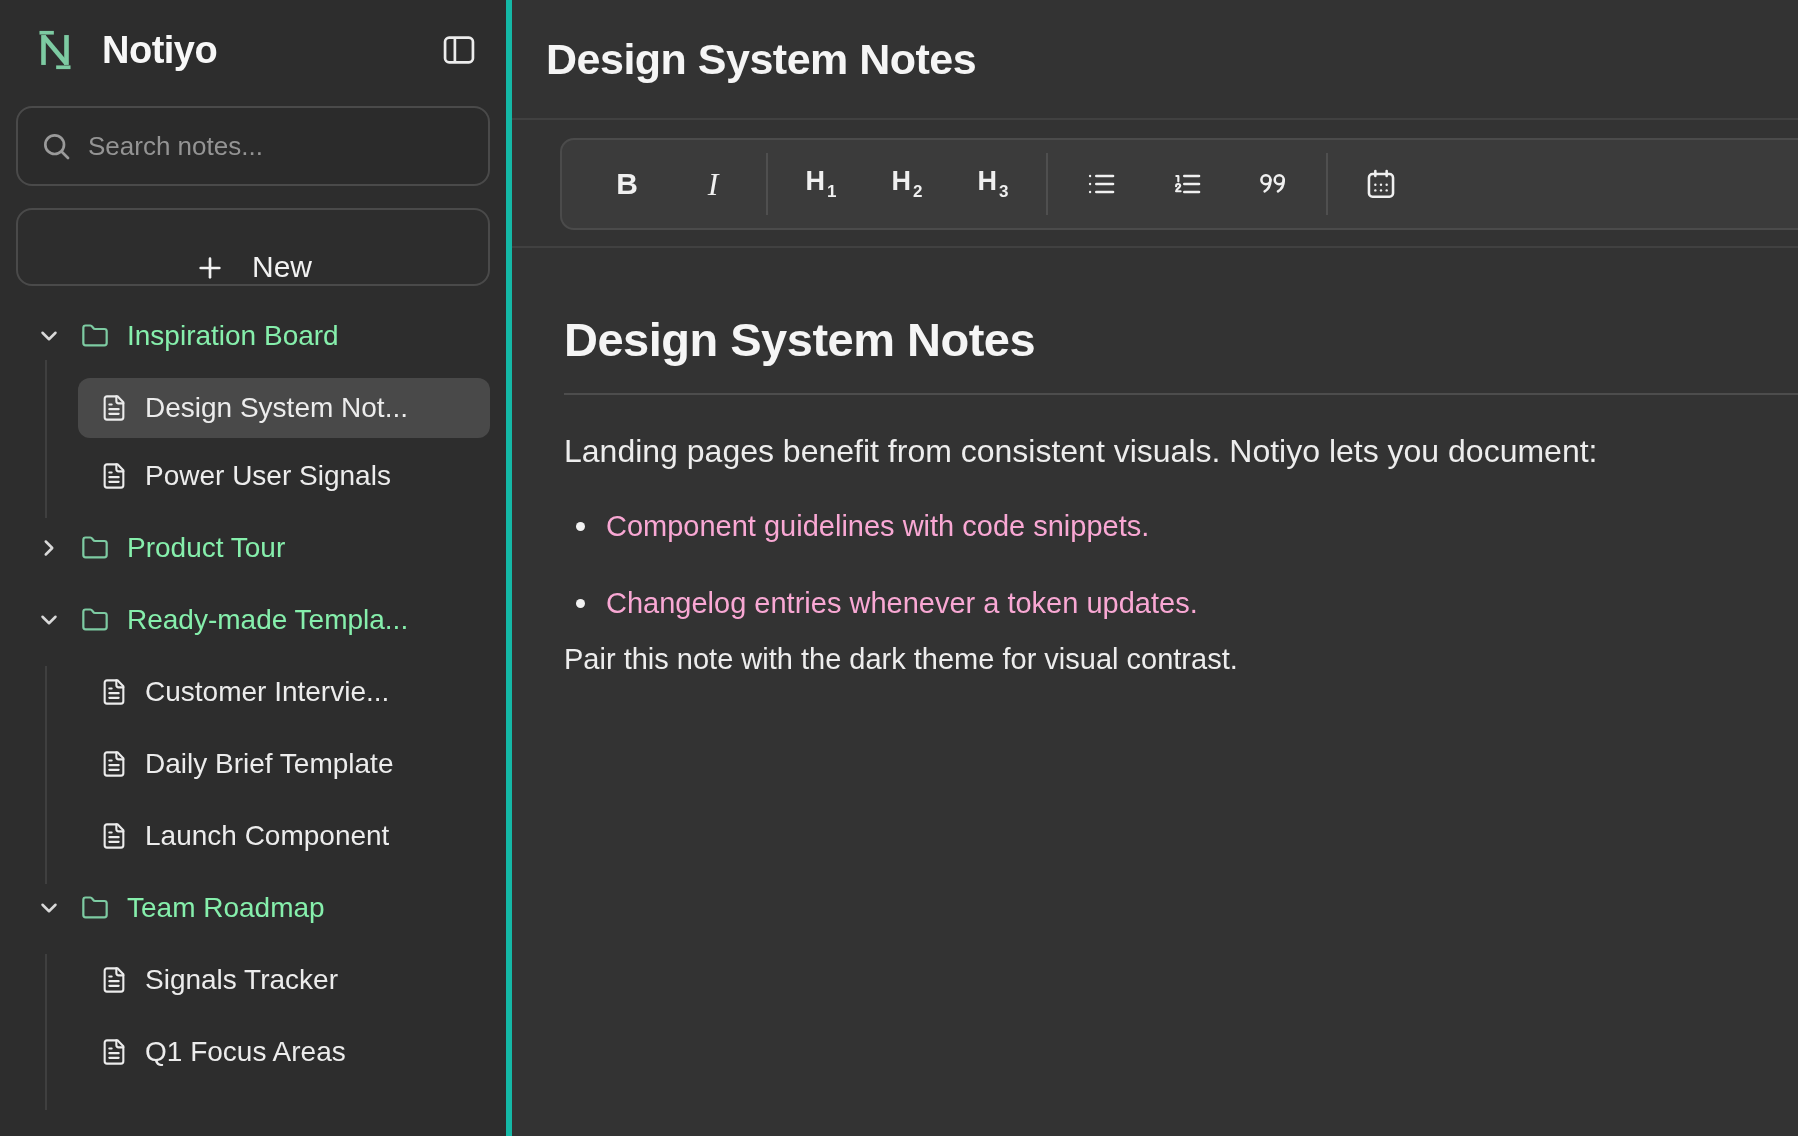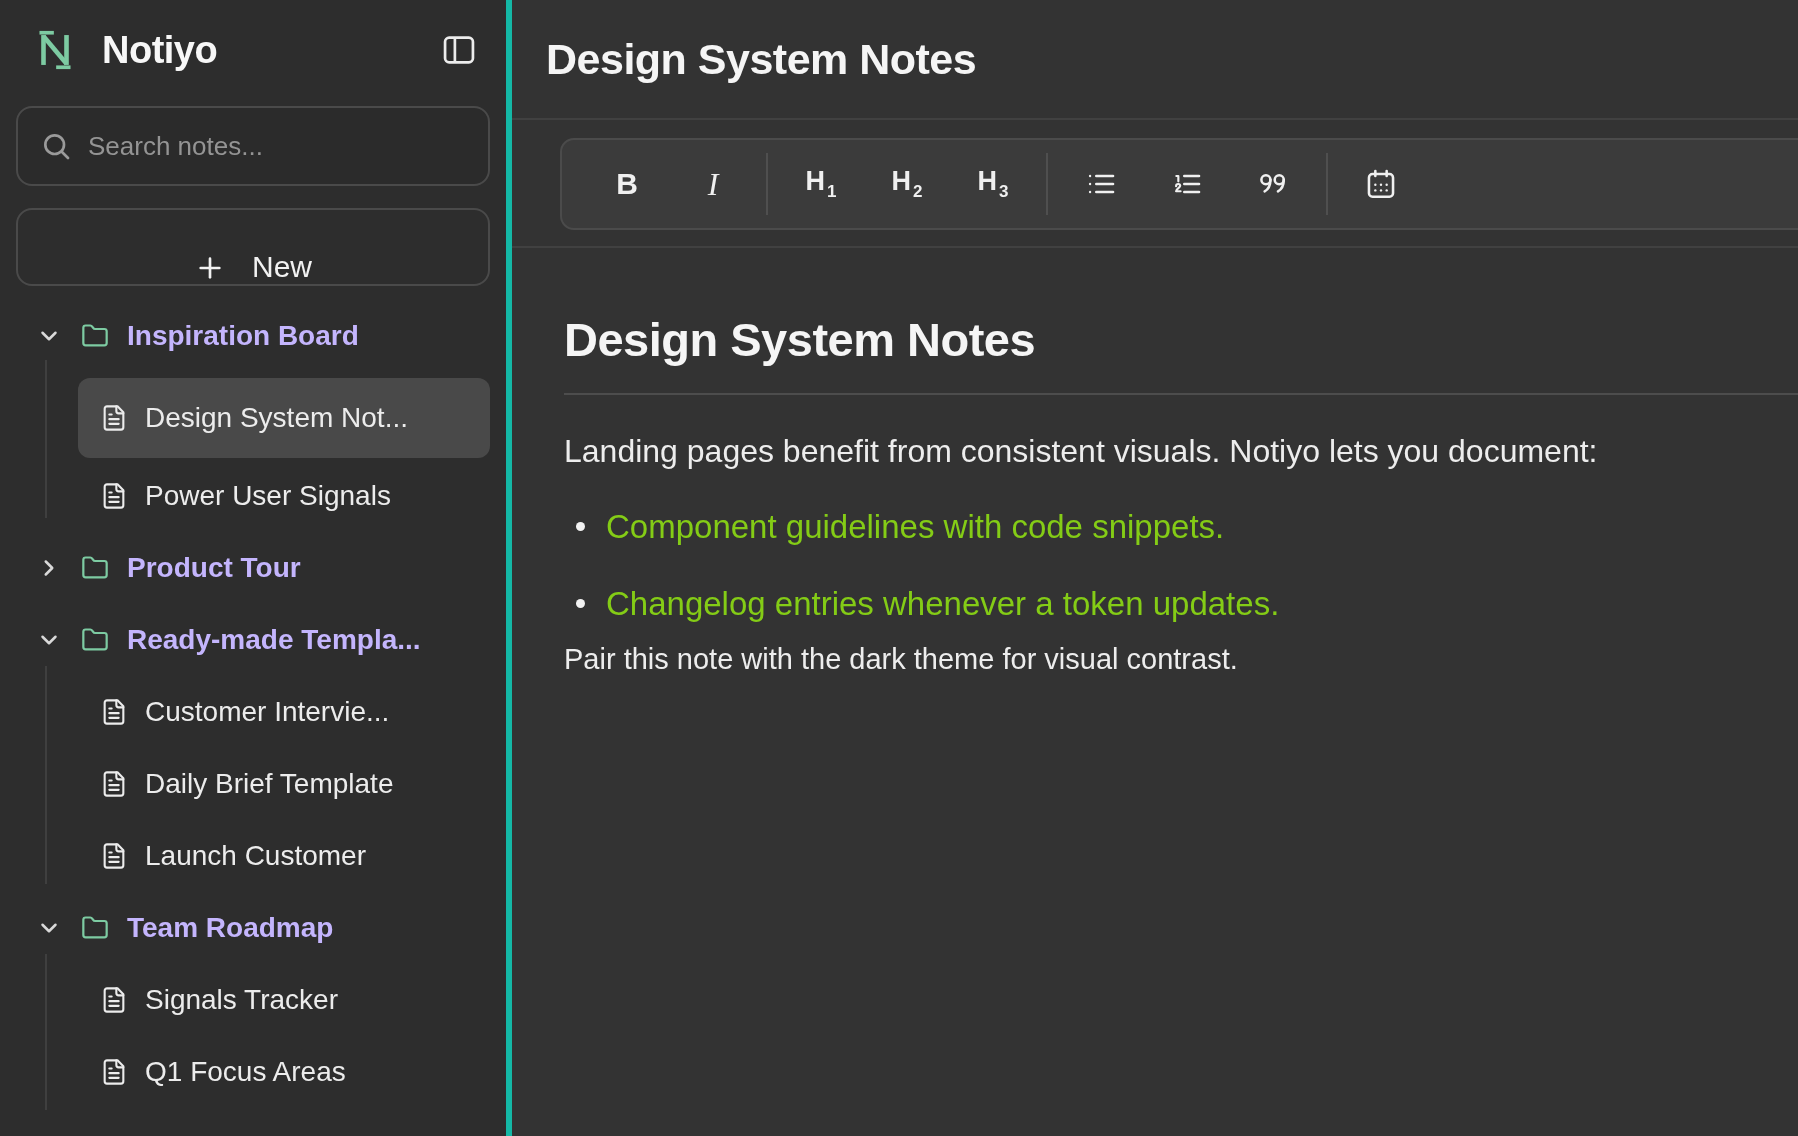--- a/index.html
+++ b/index.html
@@ -63,29 +63,29 @@
   .gl-1 { top: 54px;  height: 158px; }
   .gl-2 { top: 360px; height: 218px; }
   .gl-3 { top: 648px; height: 156px; }
   .row {
     height: 60px; display: flex; align-items: center;
     margin-bottom: 12px; border-radius: 12px; cursor: pointer;
     position: relative; z-index: 1;
   }
   .row.folder { padding-left: 20px; margin-top: 6px; }
   .row.note   { margin-left: 62px; padding-left: 22px; padding-right: 10px; }
-  .row.selected { background: #494949; height: 80px; margin-bottom: 8px; }
+  .row.selected { background: #494949; height: 60px; margin-bottom: 8px; }
   .chev { width: 26px; color: #d9d9d9; flex: 0 0 auto; }
   .folder-ic { margin-left: 18px; color: #7dcba2; flex: 0 0 auto; }
   .file-ic { color: #ececec; flex: 0 0 auto; }
   .row .label {
     margin-left: 17px; font-size: 28px; color: #ececec;
     white-space: nowrap; overflow: hidden;
   }
-  .row.folder .label { color: #c4b5fd; font-weight: bold; }
+  .row.folder .label { color: #86efac; }
 
   
   .main {
     position: absolute; left: 512px; right: 0; top: 0; bottom: 0;
     background: #333333;
   }
   .main-header {
     height: 120px; border-bottom: 2px solid #414141;
     display: flex; align-items: center; padding-left: 34px;
   }
@@ -115,21 +115,21 @@
   .content { padding-left: 52px; }
   .doc-title {
     margin-top: 64px;
     font-size: 47px; font-weight: 700; letter-spacing: -0.5px; color: #f5f5f5;
   }
   .doc-divider { height: 2px; background: #4d4d4d; margin-top: 26px; }
   .intro { margin-top: 33px; font-size: 32px; line-height: 46px; color: #ededed; }
   .doc-list { list-style: none; margin-top: 8px; padding-left: 12px; }
   .doc-list li {
     position: relative; padding-left: 30px;
-    font-size: 33px; line-height: 49px; color: #84cc16; margin-top: 28px;
+    font-size: 29px; line-height: 49px; color: #f9a8d4; margin-top: 28px;
   }
   .doc-list li::before {
     content: ""; position: absolute; left: 0; top: 20px;
     width: 9px; height: 9px; border-radius: 50%; background: #f2f2f2;
   }
   .outro { margin-top: 7px; font-size: 29px; line-height: 49px; color: #ededed; }
 </style>
 </head>
 <body>
 
@@ -278,21 +278,21 @@
     <div class="row note">
       <span class="file-ic">
         <svg width="28" height="30" viewBox="0 0 24 24" fill="none" stroke="currentColor" stroke-width="1.8" stroke-linecap="round" stroke-linejoin="round">
             <path d="M15 2H6a2 2 0 0 0-2 2v16a2 2 0 0 0 2 2h12a2 2 0 0 0 2-2V7Z"></path>
             <path d="M14 2v4a2 2 0 0 0 2 2h4"></path>
             <path d="M16 13H8"></path>
             <path d="M16 17H8"></path>
             <path d="M10 9H8"></path>
           </svg>
       </span>
-      <span class="label">Launch Customer</span>
+      <span class="label">Launch Component</span>
     </div>
 
     <div class="row folder">
       <span class="chev">
         <svg width="26" height="26" viewBox="0 0 24 24" fill="none" stroke="currentColor" stroke-width="2.3" stroke-linecap="round" stroke-linejoin="round">
             <polyline points="6,9 12,15 18,9"></polyline>
           </svg>
       </span>
       <span class="folder-ic">
         <svg width="30" height="28" viewBox="0 0 24 24" fill="none" stroke="currentColor" stroke-width="1.9" stroke-linecap="round" stroke-linejoin="round">

